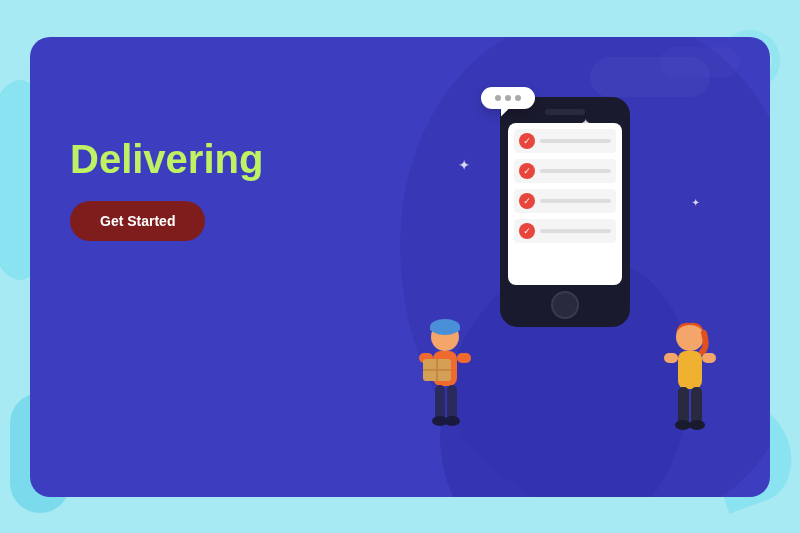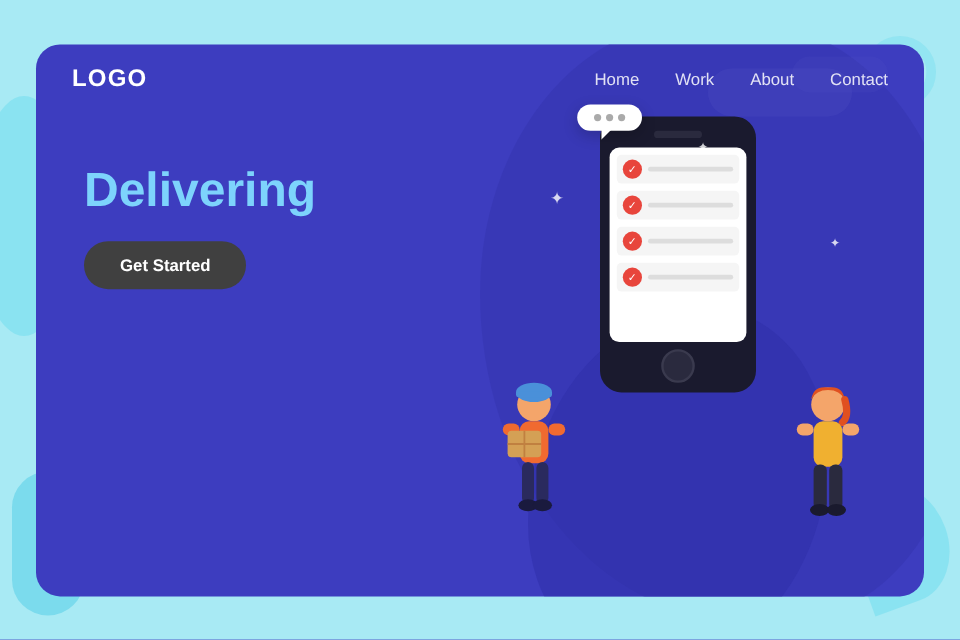--- a/index.html
+++ b/index.html
@@ -139,35 +139,35 @@
       position: absolute;
       left: 40px;
       top: 100px;
       width: 280px;
       z-index: 10;
     }
 
     .headline {
       font-size: 40px;
       font-weight: 900;
-      color: #7dd3fc;
+      color: #bef264;
       line-height: 1.1;
       margin-bottom: 20px;
     }
 
     .sub-text {
       font-size: 11px;
       color: rgba(255,255,255,0.7);
       line-height: 1.6;
       margin-bottom: 30px;
       max-width: 200px;
     }
 
     .cta-btn {
-      background: #404040;
+      background: #7f1d1d;
       color: white;
       border: none;
       padding: 12px 30px;
       border-radius: 30px;
       font-size: 14px;
       font-weight: bold;
       cursor: pointer;
     }
 
     
@@ -326,37 +326,20 @@
 </div>
 
 <div class="card">
 
   <div class="card-inner-blob"></div>
   <div class="card-inner-blob2"></div>
 
   <div class="card-cloud" style="width:120px;height:40px;right:60px;top:20px;opacity:0.4;"></div>
   <div class="card-cloud" style="width:80px;height:30px;right:30px;top:10px;opacity:0.3;border-radius:40px;"></div>
 
-  <nav class="navbar">
-    <span class="logo">LOGO</span>
-    <ul class="nav-links">
-      <li>
-        <a href="#">Home</a>
-      </li>
-      <li>
-        <a href="#">Work</a>
-      </li>
-      <li>
-        <a href="#">About</a>
-      </li>
-      <li>
-        <a href="#">Contact</a>
-      </li>
-    </ul>
-  </nav>
 
   <div class="left-content">
     <h1 class="headline">
       <span>Delivering</span><br>
     </h1>
     <button class="cta-btn">Get Started</button>
   </div>
 
   <div class="chat-bubble">
     <div class="dot"></div>

